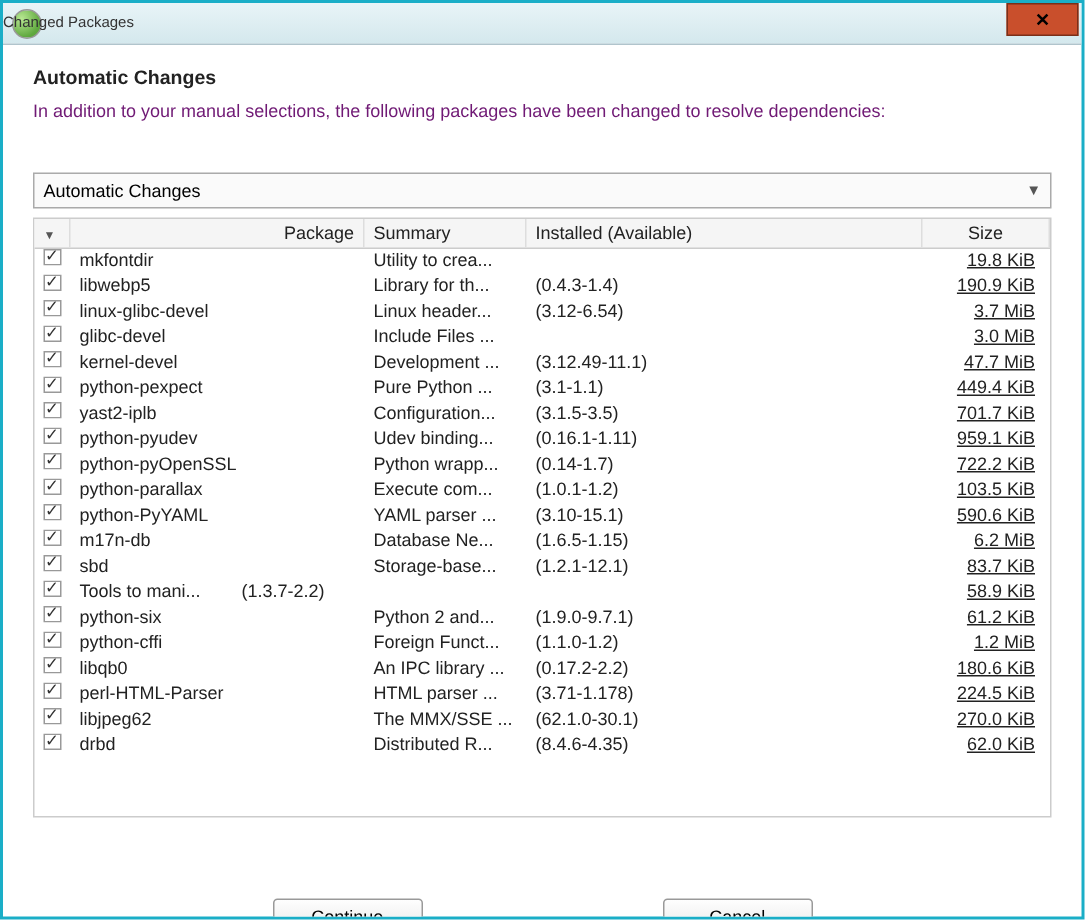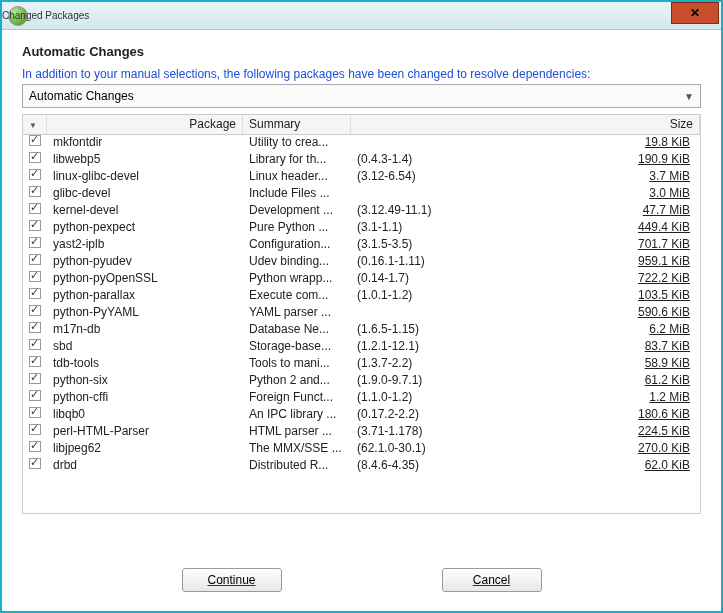--- a/index.html
+++ b/index.html
@@ -56,22 +56,22 @@
   padding: 14px 20px 10px 20px;
 }
 .heading {
   font-weight: bold;
   font-size: 13px;
   margin-bottom: 8px;
   color: #222;
 }
 .subtext {
   font-size: 12px;
-  color: #1d4ed8;
-  margin-bottom: 3px;
+  color: #701a75;
+  margin-bottom: 34px;
 }
 .combo {
   width: 100%;
   height: 24px;
   border: 1px solid #aaa;
   background: #fafafa;
   padding: 0 6px;
   display: flex;
   align-items: center;
   justify-content: space-between;
@@ -98,21 +98,21 @@
 .th {
   padding: 2px 6px;
   border-right: 1px solid #ddd;
   white-space: nowrap;
   overflow: hidden;
 }
 .th-icon { width: 24px; }
 .th-pkg { width: 196px; text-align: right; }
 .th-sum { width: 108px; }
 .th-inst { width: 264px; }
-.th-size { flex: 1; text-align: right; }
+.th-size { flex: 1; text-align: center; }
 .sort-arrow { font-size: 8px; color: #555; margin-right: 2px; }
 .tbody {
   overflow-y: auto;
   height: 378px;
 }
 .row {
   display: flex;
   height: 17px;
   font-size: 12px;
   color: #222;
@@ -174,20 +174,21 @@
   <div class="combo">
     <span>Automatic Changes</span>
     <span class="combo-arrow">▼</span>
   </div>
 
   <div class="table-wrap">
     <div class="thead">
       <div class="th th-icon"><span class="sort-arrow">▼</span></div>
       <div class="th th-pkg">Package</div>
       <div class="th th-sum">Summary</div>
+      <div class="th th-inst">Installed (Available)</div>
       <div class="th th-size">Size</div>
     </div>
     <div class="tbody" id="tbody">
         <div class="row">
           <div class="cell c-icon">
             <div class="chk"></div>
           </div>
           <div class="cell c-pkg">mkfontdir</div>
           <div class="cell c-sum">Utility to crea...</div>
           <div class="cell c-size">19.8 KiB</div>
@@ -271,20 +272,21 @@
           <div class="cell c-sum">Execute com...</div>
           <div class="cell c-inst">(1.0.1-1.2)</div>
           <div class="cell c-size">103.5 KiB</div>
         </div>
         <div class="row">
           <div class="cell c-icon">
             <div class="chk"></div>
           </div>
           <div class="cell c-pkg">python-PyYAML</div>
           <div class="cell c-sum">YAML parser ...</div>
+          <div class="cell c-inst">(3.10-15.1)</div>
           <div class="cell c-size">590.6 KiB</div>
         </div>
         <div class="row">
           <div class="cell c-icon">
             <div class="chk"></div>
           </div>
           <div class="cell c-pkg">m17n-db</div>
           <div class="cell c-sum">Database Ne...</div>
           <div class="cell c-inst">(1.6.5-1.15)</div>
           <div class="cell c-size">6.2 MiB</div>
@@ -295,21 +297,20 @@
           </div>
           <div class="cell c-pkg">sbd</div>
           <div class="cell c-sum">Storage-base...</div>
           <div class="cell c-inst">(1.2.1-12.1)</div>
           <div class="cell c-size">83.7 KiB</div>
         </div>
         <div class="row">
           <div class="cell c-icon">
             <div class="chk"></div>
           </div>
-          <div class="cell c-pkg">tdb-tools</div>
           <div class="cell c-sum">Tools to mani...</div>
           <div class="cell c-inst">(1.3.7-2.2)</div>
           <div class="cell c-size">58.9 KiB</div>
         </div>
         <div class="row">
           <div class="cell c-icon">
             <div class="chk"></div>
           </div>
           <div class="cell c-pkg">python-six</div>
           <div class="cell c-sum">Python 2 and...</div>

